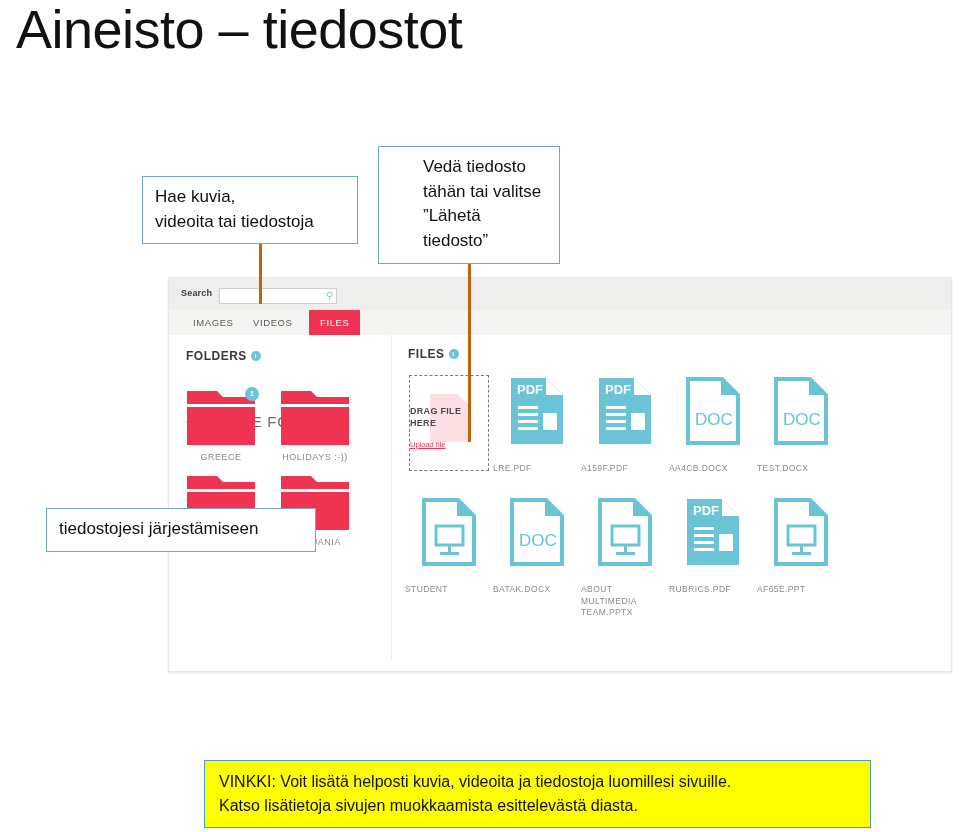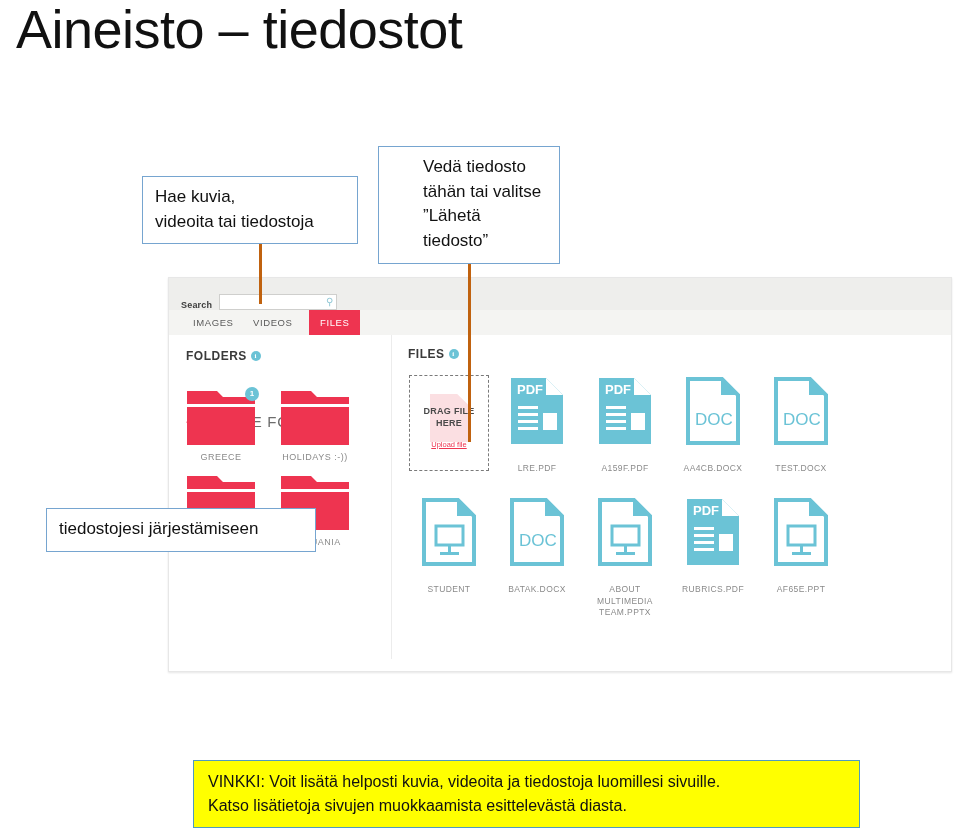--- a/index.html
+++ b/index.html
@@ -68,23 +68,23 @@
     overflow: hidden;
   }
   .shot-header {
     position: absolute;
     left: 0; top: 0; right: 0;
     height: 32px;
     background: #eeeeec;
   }
   .search-row {
     position: absolute;
-    left: 12px; top: 16px;
+    left: 12px; top: 10px;
     display: flex;
-    align-items: flex-end;
+    align-items: flex-start;
     gap: 7px;
   }
   .search-label {
     font-size: 9px;
     font-weight: 700;
     color: #3d3d3d;
     letter-spacing: 0.2px;
   }
   .search-field {
     position: relative;
@@ -227,21 +227,21 @@
 
   
   .files-grid {
     position: absolute;
     left: 236px; top: 40px;
     width: 540px;
   }
   .files-row { display: flex; gap: 0px; }
   .file-cell {
     width: 88px;
-    text-align: center;
+    text-align: left;
   }
   .file-label {
     font-size: 8.5px;
     color: #8a8a8a;
     letter-spacing: 0.4px;
     line-height: 1.35;
     margin-top: 16px;
   }
 
   
@@ -498,16 +498,16 @@
             <rect x="20" y="56" width="19" height="3" fill="#6bc3d6"></rect>
           </svg>
           <div class="file-label">AF65E.PPT</div>
         </div>
 
       </div>
     </div>
   </div>
 </div>
 
-<div style="position:absolute; left:193px; top:760px; width:667px; background:#ffff00; border:1px solid #4f9bbf; box-sizing:border-box; padding:9px 14px; color:#111111; font-size:16px; line-height:1.5;">
+<div style="position:absolute; left:204px; top:760px; width:667px; background:#ffff00; border:1px solid #4f9bbf; box-sizing:border-box; padding:9px 14px; color:#111111; font-size:16px; line-height:1.5;">
   <div>VINKKI: Voit lisätä helposti kuvia, videoita ja tiedostoja luomillesi sivuille.</div>
   <div>Katso lisätietoja sivujen muokkaamista esittelevästä diasta.</div>
 </div>
 
 </body></html>

